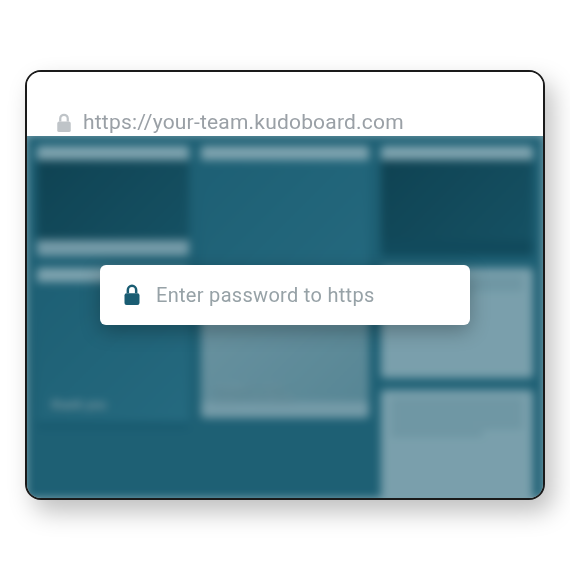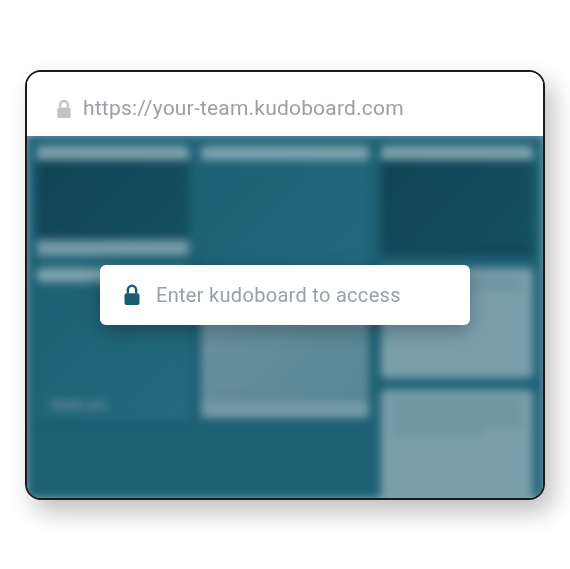--- a/index.html
+++ b/index.html
@@ -23,21 +23,21 @@
       border-radius: 16px;
       overflow: hidden;
       background: #fff;
       box-shadow: 8px 12px 24px rgba(0,0,0,0.25);
       position: relative;
     }
     .address-bar {
       height: 64px;
       display: flex;
       align-items: flex-end;
-      padding: 0 28px 16px 28px;
+      padding: 0 28px 2px 28px;
       gap: 10px;
       background: #fff;
     }
     .addr-lock {
       flex: 0 0 auto;
       color: #9aa0a6;
       display: flex;
       align-items: center;
     }
     .addr-url {
@@ -214,18 +214,18 @@
 
     <div class="bg-overlay"></div>
 
     <div class="password-bar">
       <span class="pw-lock">
         <svg width="20" height="26" viewBox="0 0 24 28" fill="none">
           <rect x="3" y="12" width="18" height="14" rx="2.5" fill="#1a5d73"></rect>
           <path d="M7 12 V8 a5 5 0 0 1 10 0 V12" stroke="#1a5d73" stroke-width="3" fill="none"></path>
         </svg>
       </span>
-      <span class="pw-placeholder">Enter kudoboard to access</span>
+      <span class="pw-placeholder">Enter password to https</span>
     </div>
 
   </div>
 
 </div>
 
 </body></html>

